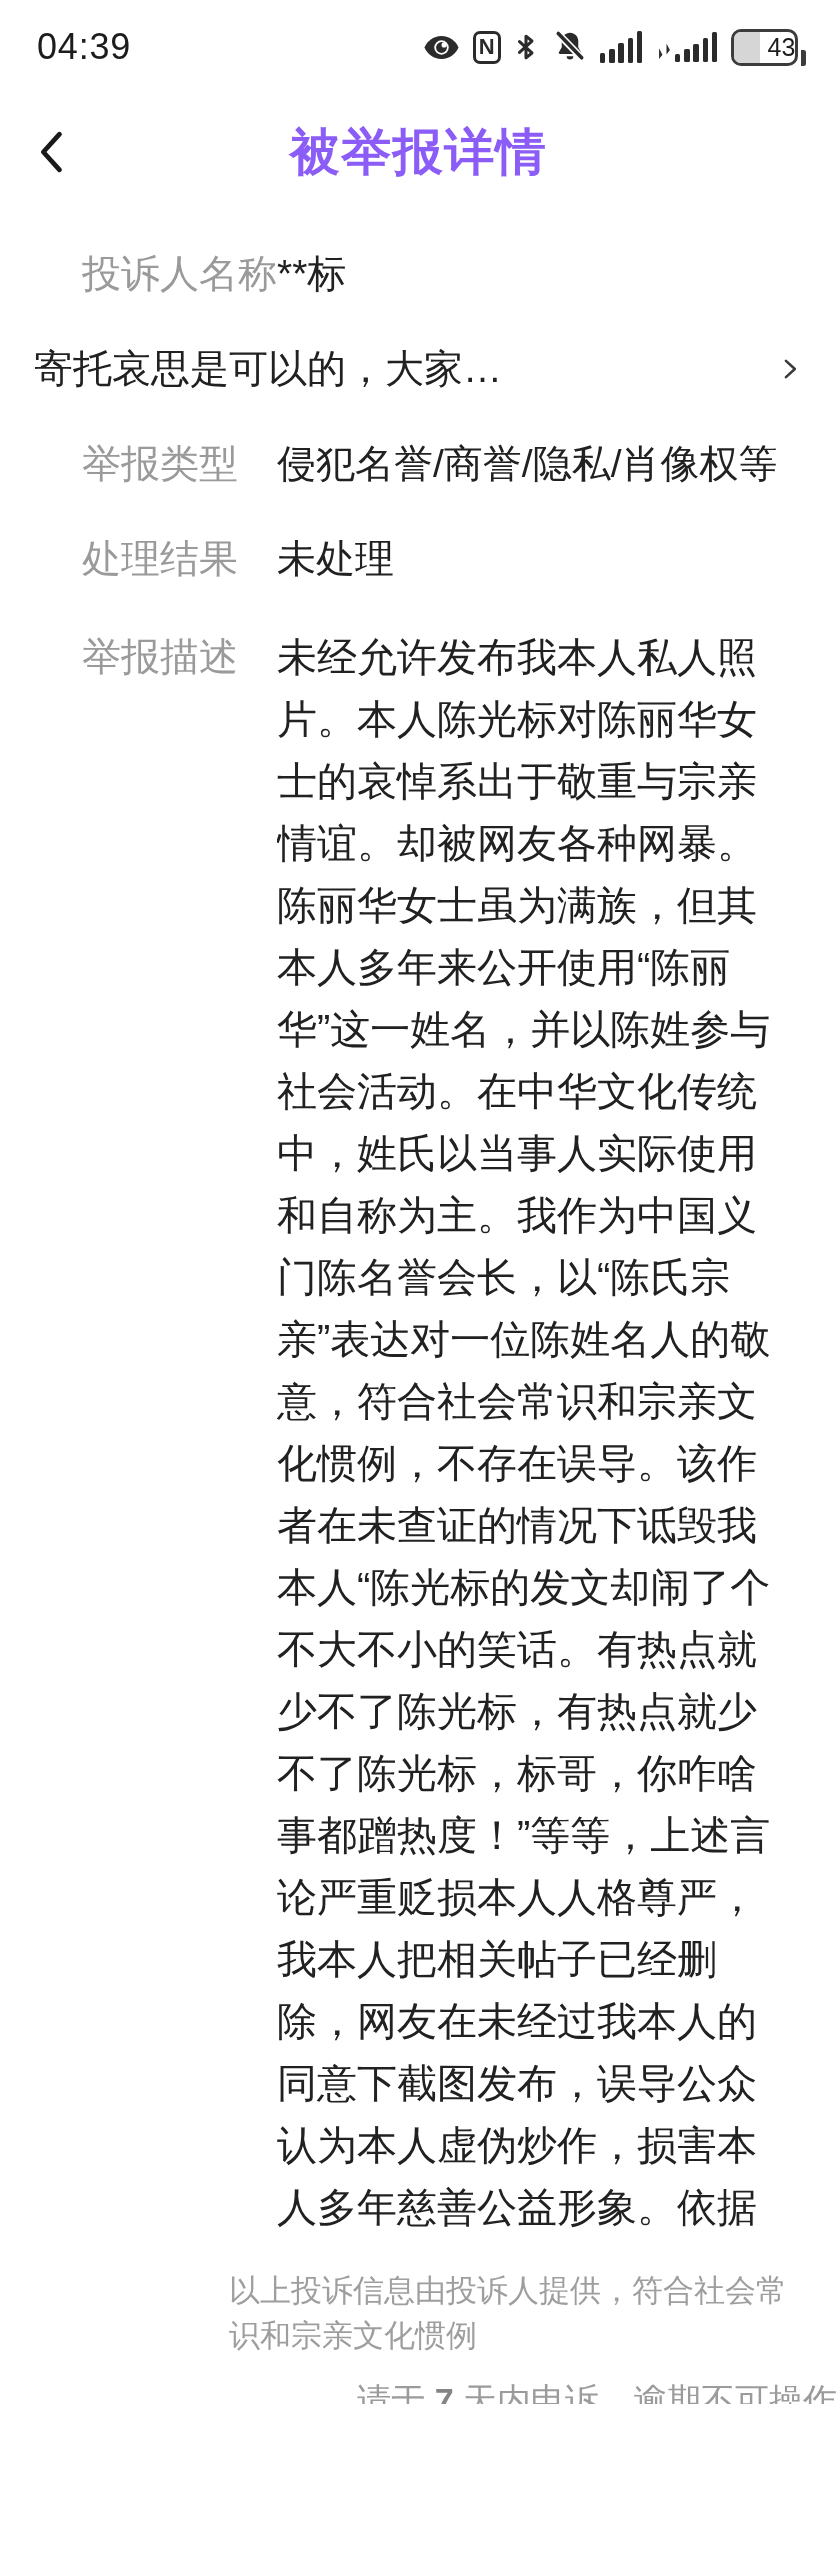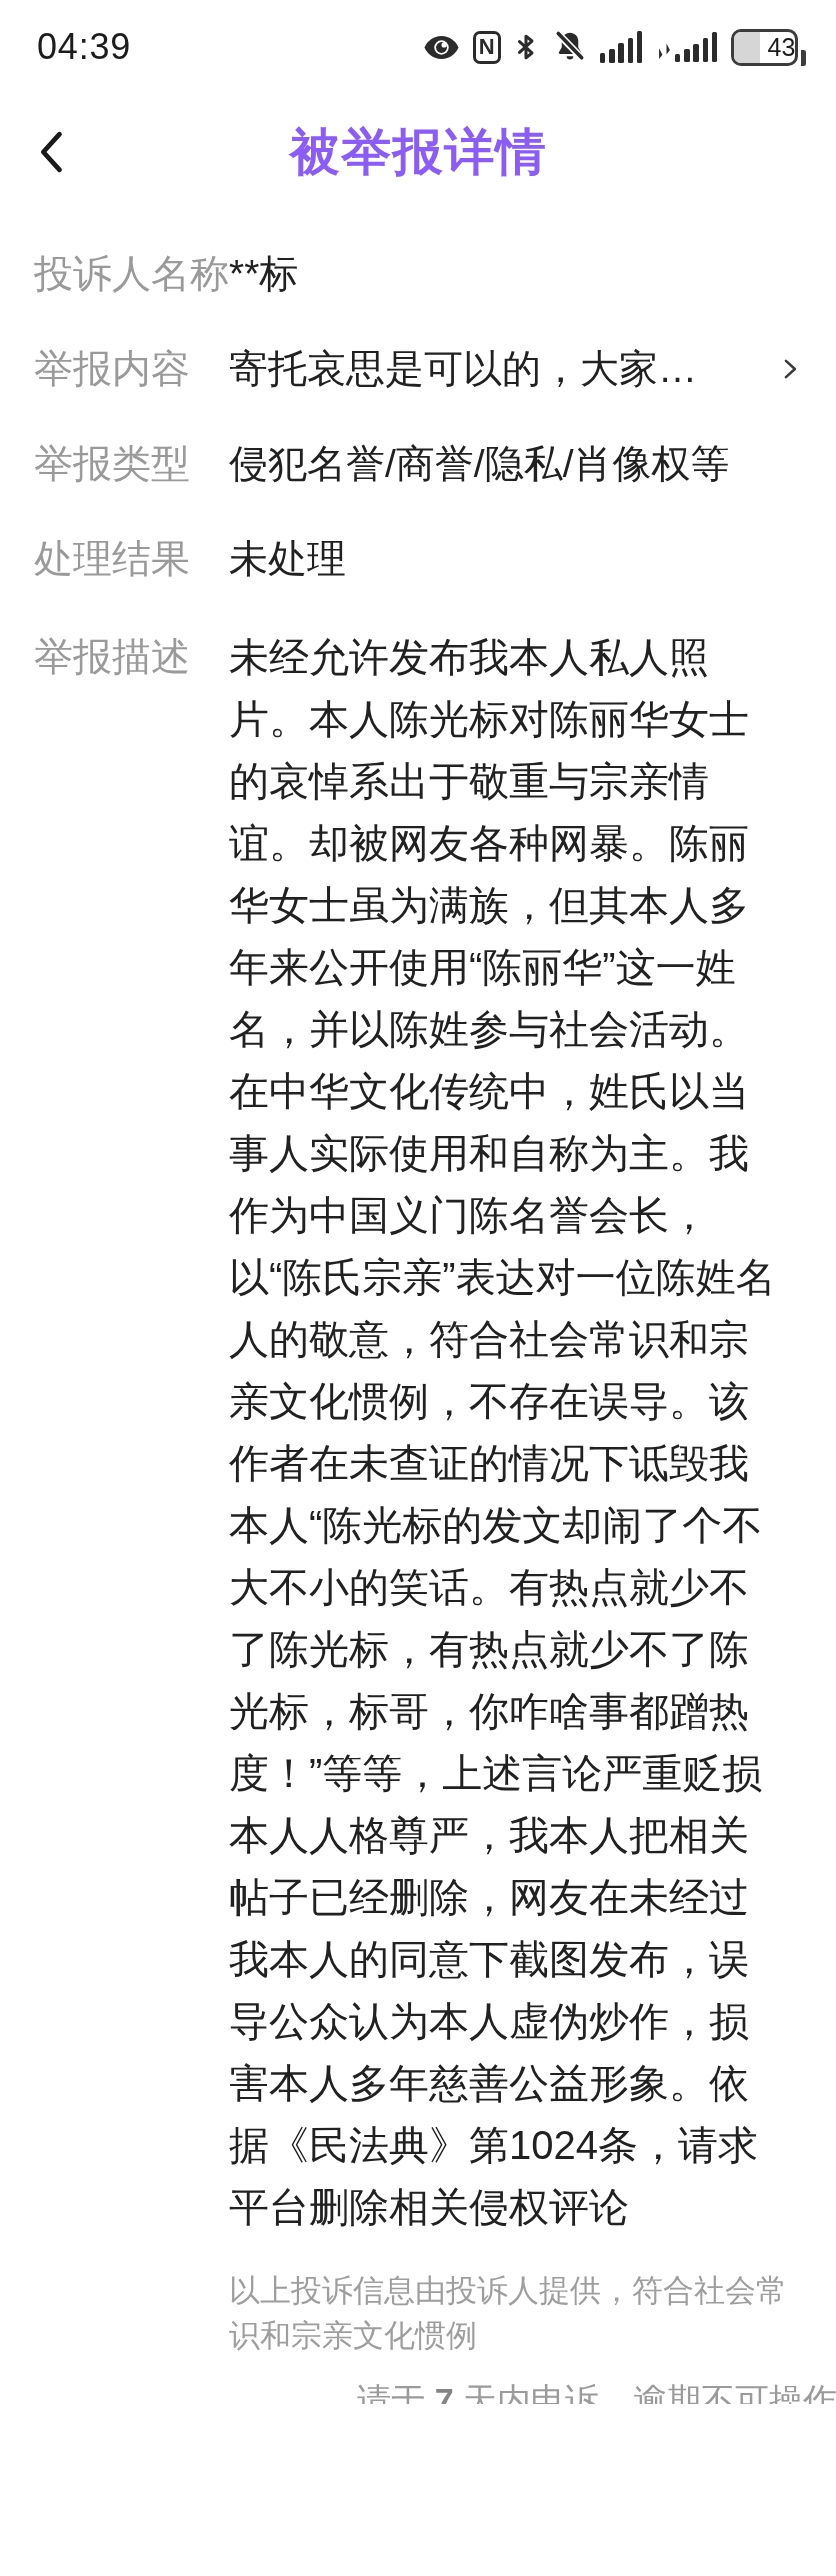--- a/index.html
+++ b/index.html
@@ -34,21 +34,21 @@
   
   .header{position:relative;height:130px;display:flex;align-items:center;justify-content:center;}
   .back-btn{
     position:absolute;left:34px;top:50%;transform:translateY(-50%);
     width:56px;height:68px;display:flex;align-items:center;background:none;border:none;padding:0;cursor:pointer;
   }
   .page-title{font-size:50px;font-weight:600;color:#8b5cf6;letter-spacing:1.5px;}
   
   .content{padding-top:29px;}
   .field-row{display:flex;align-items:flex-start;padding:0 34px;margin-bottom:39px;}
-  .field-label{flex:none;width:195px;font-size:39px;line-height:56px;color:#9a9a9a;}
+  .field-label{flex:none;width:195px;font-size:39px;line-height:56px;color:#9a9a9a;margin-left:48px;}
   .field-value{flex:1;font-size:39px;line-height:56px;color:#212121;}
   .row-clickable .field-value{display:flex;align-items:center;min-width:0;}
   .value-preview{flex:1;min-width:0;white-space:nowrap;overflow:hidden;}
   .chevron-right{flex:none;margin-left:7.7px;display:flex;align-items:center;}
   .row-desc{margin-top:6.2px;margin-bottom:0;}
   .row-desc .field-label{line-height:62px;}
   .desc-text{
     font-size:40px;line-height:62px;color:#212121;padding-right:20px;
     height:1619px;overflow:hidden;word-break:break-all;
   }
@@ -142,21 +142,20 @@
   </div>
 
   <div class="content">
 
     <div class="field-row">
       <span class="field-label">投诉人名称</span>
       <span class="field-value">**标</span>
     </div>
 
     <div class="field-row row-clickable">
-      <span class="field-label">举报内容</span>
       <span class="field-value">
         <span class="value-preview">寄托哀思是可以的，大家…</span>
         <span class="chevron-right">
           <svg width="26" height="26" viewBox="0 0 16 16">
             <polyline points="5.5,3 11,8 5.5,13" fill="none" stroke="#3a3a3a" stroke-width="1.6" stroke-linecap="round" stroke-linejoin="round"></polyline>
           </svg>
         </span>
       </span>
     </div>
 

